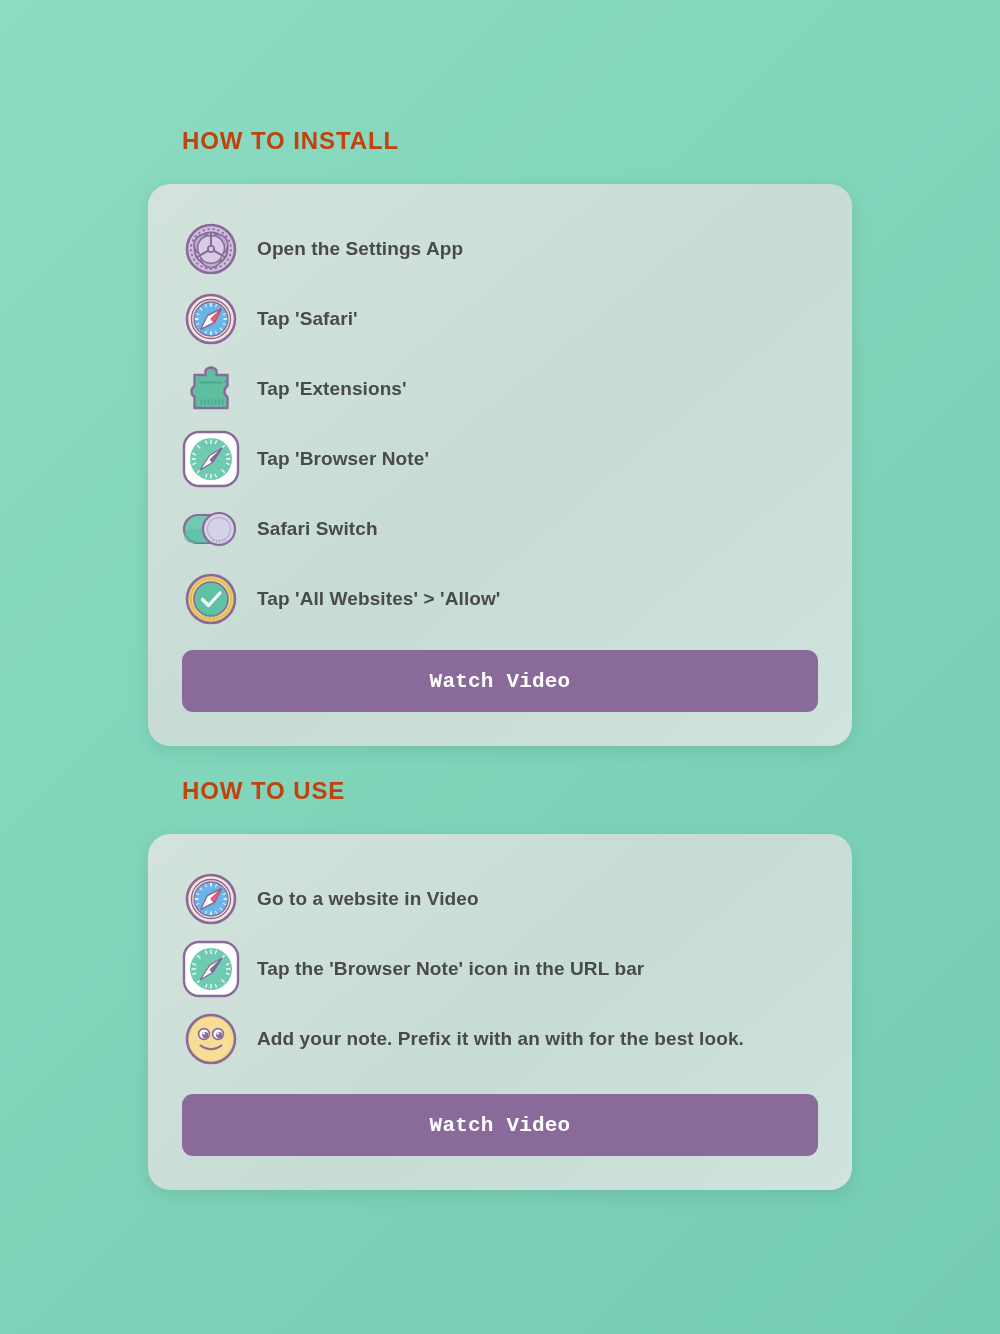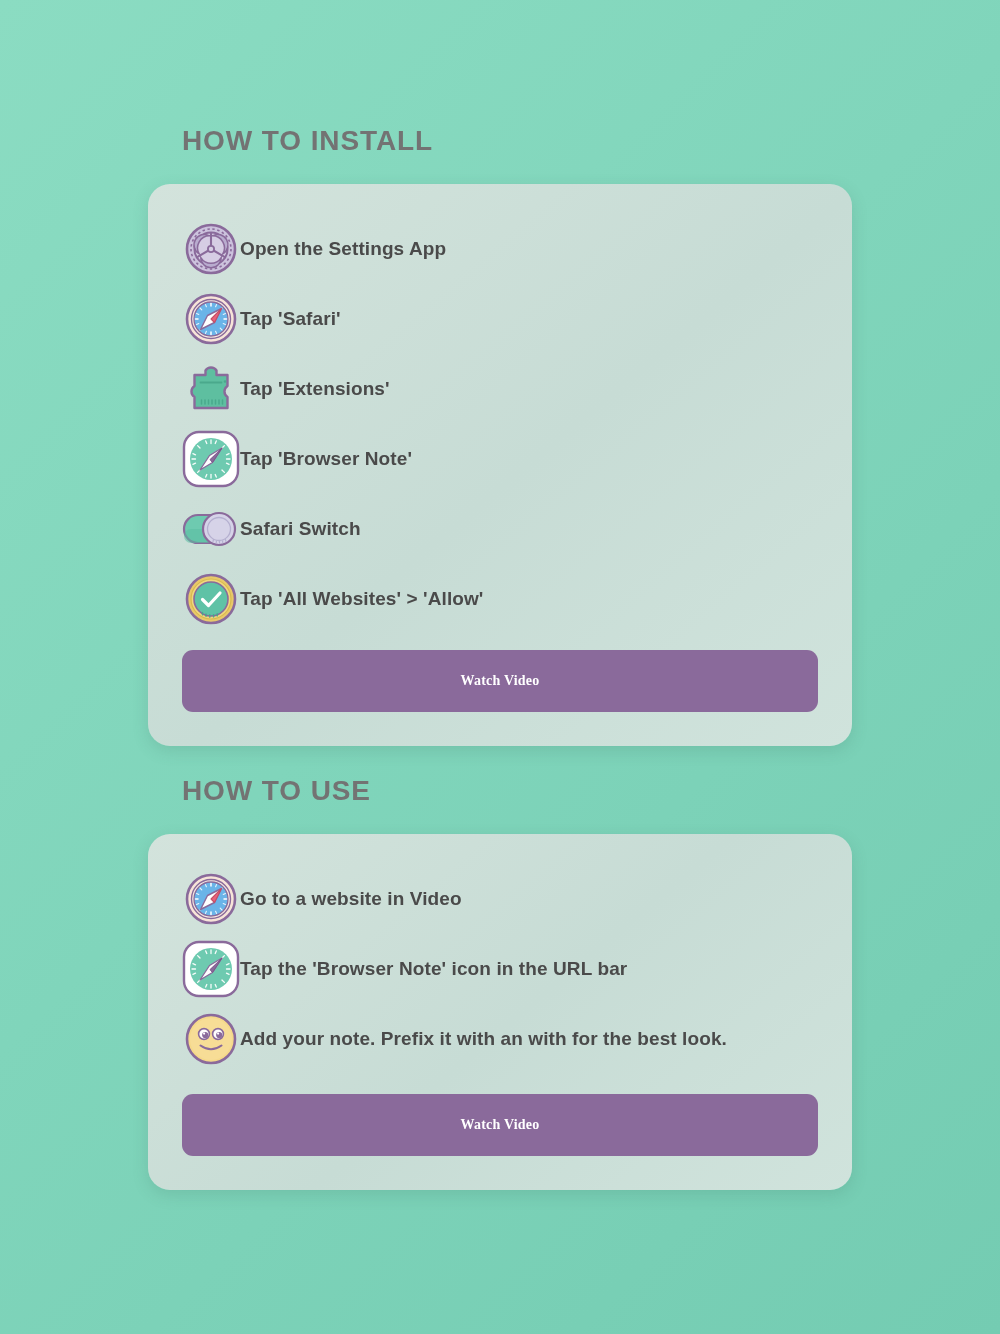--- a/index.html
+++ b/index.html
@@ -24,24 +24,24 @@
 
   .section {
     position: absolute;
     left: 148px;
     width: 704px;
   }
   .section-install { top: 128px; }
   .section-use { top: 778px; }
 
   .section-title {
-    font-size: 28px;
+    font-size: 24px;
     font-weight: bold;
     letter-spacing: 0.9px;
-    color: #737373;
+    color: #c2410c;
     margin: 0 0 30px 34px;
     line-height: 26px;
   }
 
   .card {
     position: relative;
     border-radius: 22px;
     background: linear-gradient(140deg, #d3e3dc 0%, #c7dcd5 52%, #d0e3dc 100%);
     box-shadow: 0 5px 16px rgba(60, 110, 95, 0.18);
     padding: 30px 34px 34px 34px;
@@ -50,20 +50,21 @@
 
   .steps {
     display: flex;
     flex-direction: column;
   }
 
   .step {
     display: flex;
     align-items: center;
     height: 70px;
+    gap: 17px;
   }
 
   .step-icon {
     width: 58px;
     min-width: 58px;
     height: 58px;
     display: flex;
     align-items: center;
     justify-content: center;
   }
@@ -78,22 +79,22 @@
 
   .watch-btn {
     display: block;
     width: 100%;
     height: 62px;
     margin-top: 16px;
     border: none;
     border-radius: 11px;
     background: #8a6a9b;
     color: #ffffff;
-    font-family: Liberation Serif, serif;
-    font-size: 14px;
+    font-family: Liberation Mono, monospace;
+    font-size: 21px;
     font-weight: bold;
     letter-spacing: 0.2px;
     cursor: pointer;
   }
 
   .card-use .steps .step { height: 70px; }
   .card-use .watch-btn { margin-top: 20px; }
 
   svg { display: block; }
 </style>

